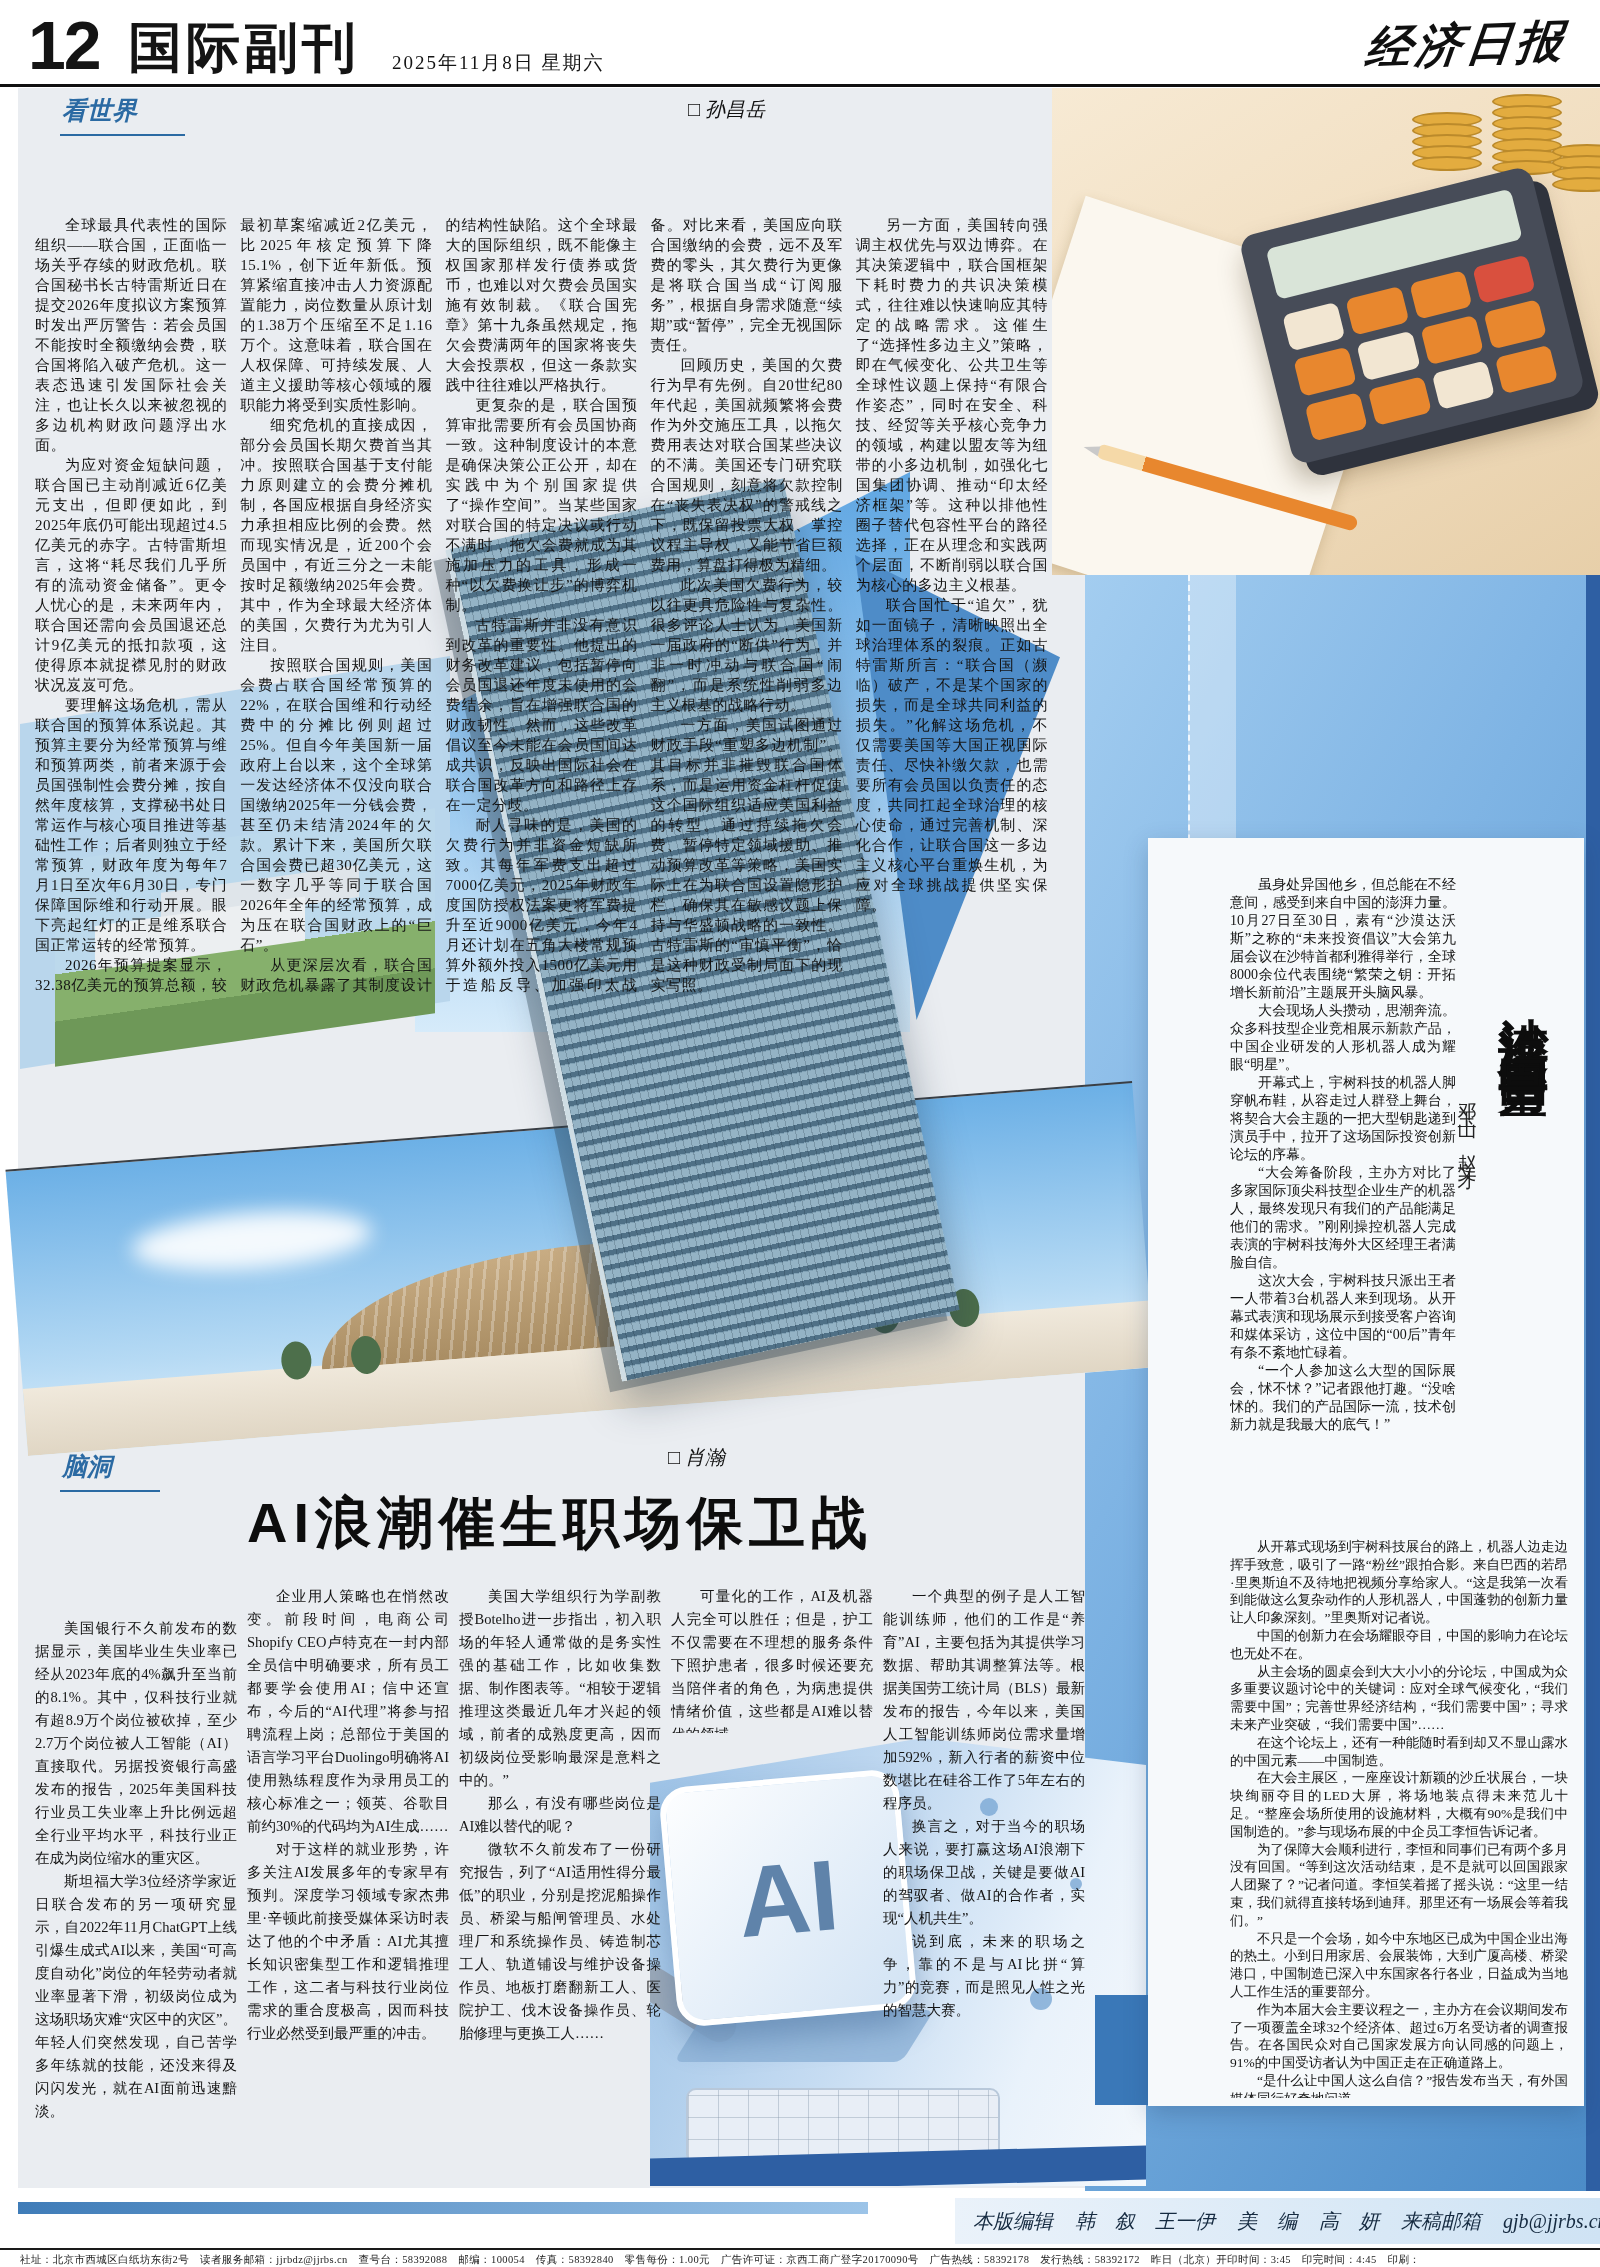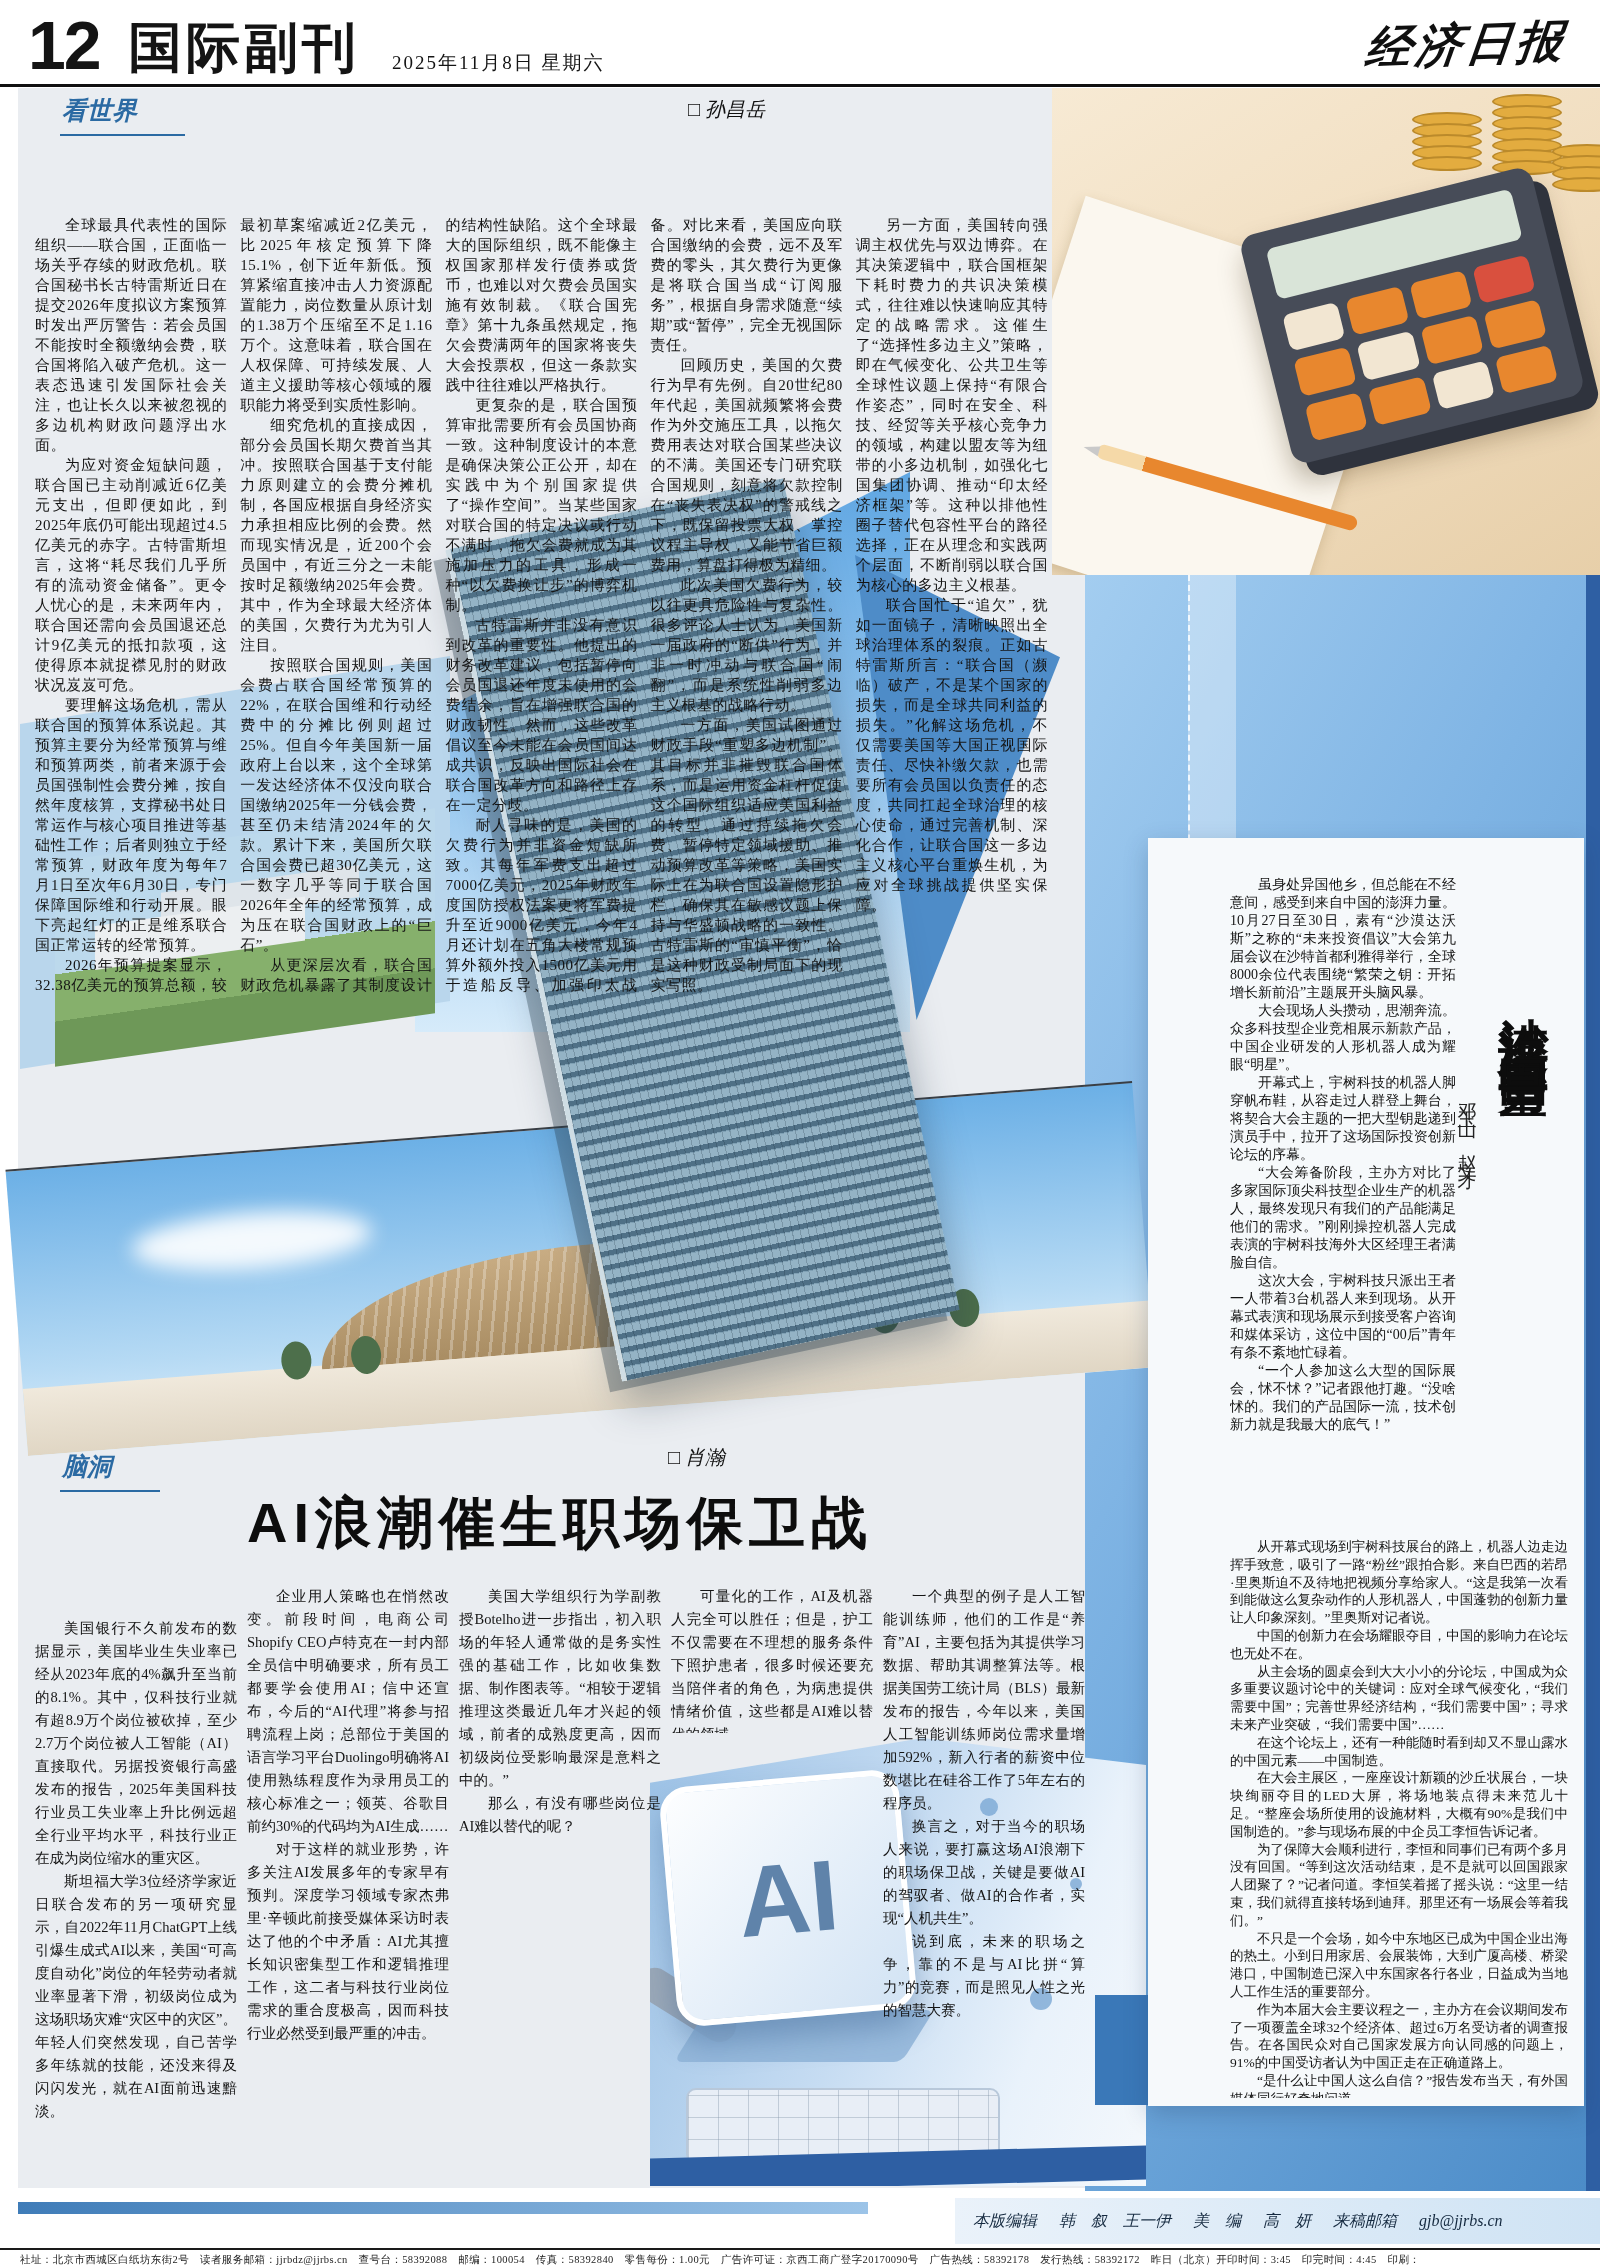--- a/index.html
+++ b/index.html
@@ -138,21 +138,21 @@
   .d-title{right:26px;top:140px;height:575px;writing-mode:vertical-rl;
            font-size:50px;font-weight:900;letter-spacing:6px;color:#0d0d0d;}
   .d-authors{right:104px;top:250px;height:280px;writing-mode:vertical-rl;
            font-size:19px;letter-spacing:8px;color:#222;}
   .d-full{left:82px;top:700px;width:338px;height:560px;overflow:hidden;
            font-size:13.5px;line-height:17.8px;text-align:justify;}
 
   
   .ed-strip{left:955px;top:2198px;width:645px;height:46px;
             background:linear-gradient(90deg,#eaf2fa,#cfe3f4);display:flex;align-items:center;
-            gap:22px;padding-left:18px;box-sizing:border-box;font-style:italic;font-size:16px;
+            gap:22px;padding-left:18px;box-sizing:border-box;font-style:italic;font-size:20px;
             color:#152a40;white-space:nowrap;z-index:4;}
   .foot-rule{left:0;top:2248px;width:1600px;height:2px;background:#1a1a1a;}
   .foot-line{left:20px;top:2253px;width:1570px;font-size:10.5px;color:#222;letter-spacing:.4px;
              white-space:nowrap;overflow:hidden;}
 </style>
 </head>
 <body>
 
 <div class="page">
 
@@ -259,20 +259,21 @@
     <p>美国银行不久前发布的数据显示，美国毕业生失业率已经从2023年底的4%飙升至当前的8.1%。其中，仅科技行业就有超8.9万个岗位被砍掉，至少2.7万个岗位被人工智能（AI）直接取代。另据投资银行高盛发布的报告，2025年美国科技行业员工失业率上升比例远超全行业平均水平，科技行业正在成为岗位缩水的重灾区。</p>
     <p>斯坦福大学3位经济学家近日联合发布的另一项研究显示，自2022年11月ChatGPT上线引爆生成式AI以来，美国“可高度自动化”岗位的年轻劳动者就业率显著下滑，初级岗位成为这场职场灾难“灾区中的灾区”。年轻人们突然发现，自己苦学多年练就的技能，还没来得及闪闪发光，就在AI面前迅速黯淡。</p>
   </div>
   <div class="abs ai-col colB">
     <p>企业用人策略也在悄然改变。前段时间，电商公司Shopify CEO卢特克在一封内部全员信中明确要求，所有员工都要学会使用AI；信中还宣布，今后的“AI代理”将参与招聘流程上岗；总部位于美国的语言学习平台Duolingo明确将AI使用熟练程度作为录用员工的核心标准之一；领英、谷歌目前约30%的代码均为AI生成……</p>
     <p>对于这样的就业形势，许多关注AI发展多年的专家早有预判。深度学习领域专家杰弗里·辛顿此前接受媒体采访时表达了他的个中矛盾：AI尤其擅长知识密集型工作和逻辑推理工作，这二者与科技行业岗位需求的重合度极高，因而科技行业必然受到最严重的冲击。</p>
   </div>
   <div class="abs ai-col colC">
     <p>美国大学组织行为学副教授Botelho进一步指出，初入职场的年轻人通常做的是务实性强的基础工作，比如收集数据、制作图表等。“相较于逻辑推理这类最近几年才兴起的领域，前者的成熟度更高，因而初级岗位受影响最深是意料之中的。”</p>
     <p>那么，有没有哪些岗位是AI难以替代的呢？</p>
+    <p>微软不久前发布了一份研究报告，列了“AI适用性得分最低”的职业，分别是挖泥船操作员、桥梁与船闸管理员、水处理厂和系统操作员、铸造制芯工人、轨道铺设与维护设备操作员、地板打磨翻新工人、医院护工、伐木设备操作员、轮胎修理与更换工人……</p>
   </div>
   <div class="abs ai-col colD">
     <p>可量化的工作，AI及机器人完全可以胜任；但是，护工不仅需要在不理想的服务条件下照护患者，很多时候还要充当陪伴者的角色，为病患提供情绪价值，这些都是AI难以替代的领域。</p>
   </div>
   <div class="abs ai-col colE">
     <p>一个典型的例子是人工智能训练师，他们的工作是“养育”AI，主要包括为其提供学习数据、帮助其调整算法等。根据美国劳工统计局（BLS）最新发布的报告，今年以来，美国人工智能训练师岗位需求量增加592%，新入行者的薪资中位数堪比在硅谷工作了5年左右的程序员。</p>
     <p>换言之，对于当今的职场人来说，要打赢这场AI浪潮下的职场保卫战，关键是要做AI的驾驭者、做AI的合作者，实现“人机共生”。</p>
     <p>说到底，未来的职场之争，靠的不是与AI比拼“算力”的竞赛，而是照见人性之光的智慧大赛。</p>
   </div>
 

